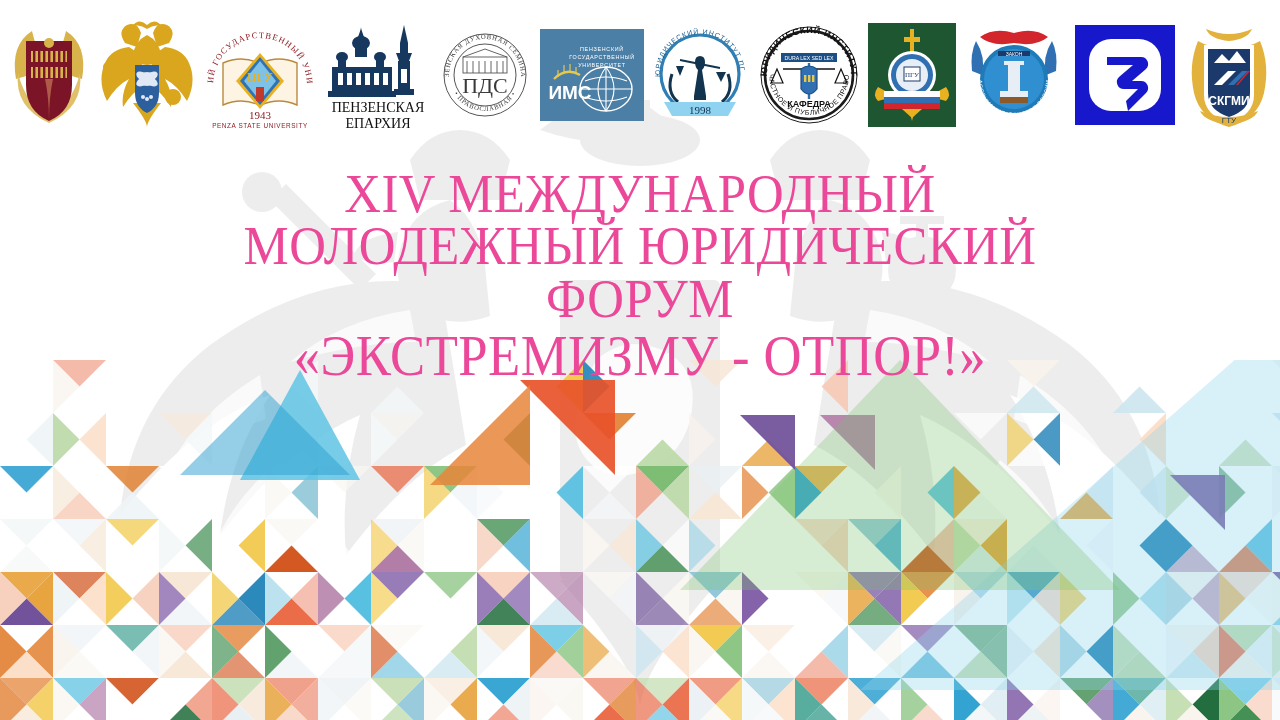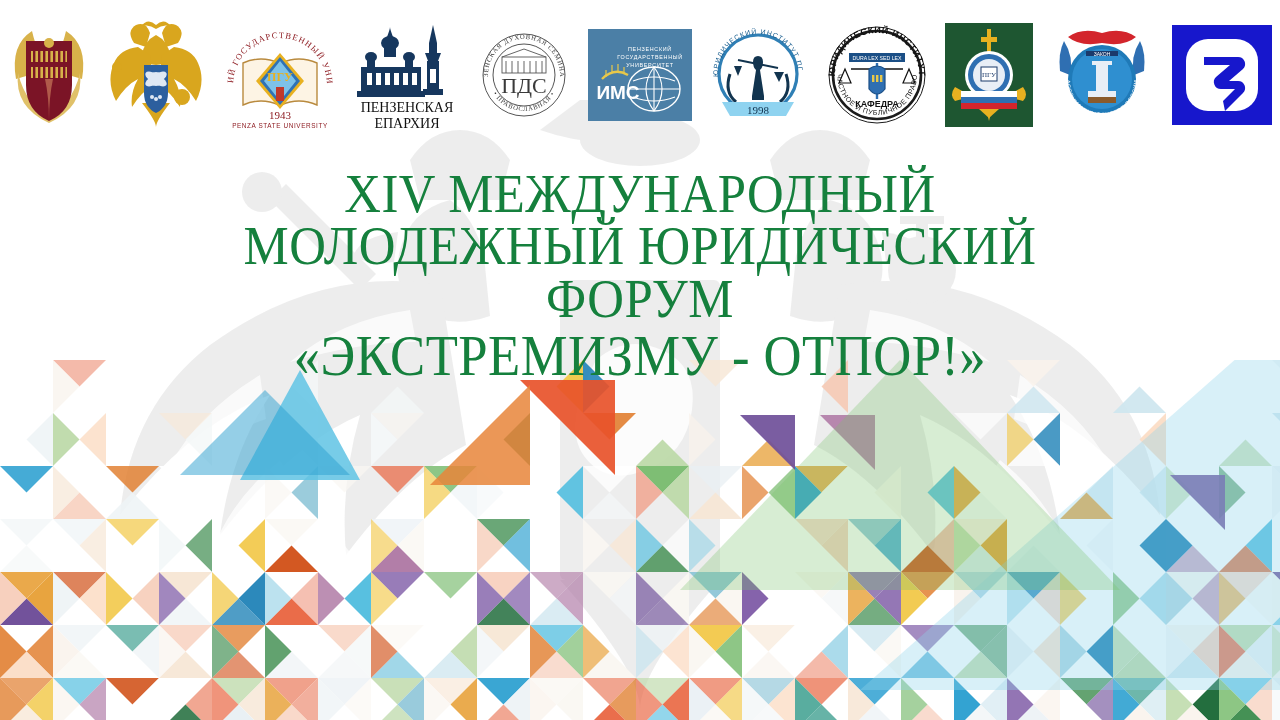--- a/index.html
+++ b/index.html
@@ -15,21 +15,21 @@
   #mosaic svg{display:block;width:1280px;height:360px;}
 
   
   #logos{position:absolute;left:0;top:0;width:1280px;height:150px;display:flex;
          align-items:center;justify-content:space-between;padding:0 6px;box-sizing:border-box;z-index:6;}
   .logo{position:relative;flex:0 0 auto;display:flex;align-items:center;justify-content:center;}
   .logo svg{display:block;}
 
   
   #title{position:absolute;left:0;top:168px;width:1280px;z-index:7;text-align:center;
-         font-family:"Liberation Serif",serif;color:#15803d;}
+         font-family:"Liberation Serif",serif;color:#ec4899;}
   #title .line{display:block;line-height:.97;letter-spacing:.5px;white-space:nowrap;}
   .l1{font-size:54px;}
   .l2{font-size:54px;}
   .l3{font-size:54px;}
   .l4{font-size:56px;margin-top:4px;}
   .sc{transform:scaleX(.94);display:inline-block;}
 </style>
 </head>
 <body>
 
@@ -687,20 +687,39 @@
     </div>
 
     <div class="logo">
       <svg width="104" height="104" viewBox="0 0 104 104">
         <rect x="2" y="2" width="100" height="100" fill="#1717cc"></rect>
         <rect x="16" y="16" width="72" height="72" rx="22" fill="#ffffff"></rect>
         <path d="M34 34 h34 a7 7 0 0 1 5 12 l-14 12 h9 a7 7 0 0 1 5 12 l-18 18 l-2 -10 l12 -12 h-14 a7 7 0 0 1 -5 -12 l14 -12 h-26 z" fill="#1717cc"></path>
       </svg>
     </div>
 
+    <div class="logo">
+      <svg width="90" height="112" viewBox="0 0 90 112">
+        <g fill="#e3b23c">
+          <path d="M14 22 q-10 24 -4 52 q6 26 35 34 q29 -8 35 -34 q6 -28 -4 -52 q-14 8 -31 6 q-17 2 -31 -6 z"></path>
+          <path d="M22 10 q23 10 46 0 q-4 10 -23 12 q-19 -2 -23 -12 z"></path>
+        </g>
+        <path d="M20 26 h50 v50 q0 20 -25 28 q-25 -8 -25 -28 z" fill="#ffffff"></path>
+        <path d="M24 30 h42 v44 q0 17 -21 24 q-21 -7 -21 -24 z" fill="#1b3a6b"></path>
+        <path d="M30 44 l8 -9 l7 7 l8 -10 l9 12 z" fill="#ffffff"></path>
+        <g>
+          <path d="M30 66 l14 -14 h8 l-14 14 z" fill="#ffffff"></path>
+          <path d="M44 66 l14 -14 h6 l-14 14 z" fill="#2f6fb2"></path>
+          <path d="M52 66 l12 -14 h2 l-12 14 z" fill="#d3252c"></path>
+        </g>
+        <text x="45" y="86" text-anchor="middle" font-family="Liberation Sans, sans-serif" font-size="12" font-weight="bold" fill="#ffffff">СКГМИ</text>
+        <path d="M16 92 q29 12 58 0 q-4 10 -29 14 q-25 -4 -29 -14 z" fill="#e3b23c"></path>
+        <text x="45" y="104" text-anchor="middle" font-family="Liberation Sans, sans-serif" font-size="8" fill="#1b3a6b">ГТУ</text>
+      </svg>
+    </div>
 
   </div>
 
   <div id="title">
     <span class="line l1 sc">XIV МЕЖДУНАРОДНЫЙ</span>
     <span class="line l2 sc">МОЛОДЕЖНЫЙ  ЮРИДИЧЕСКИЙ</span>
     <span class="line l3 sc">ФОРУМ</span>
     <span class="line l4 sc">«ЭКСТРЕМИЗМУ - ОТПОР!»</span>
   </div>
 

